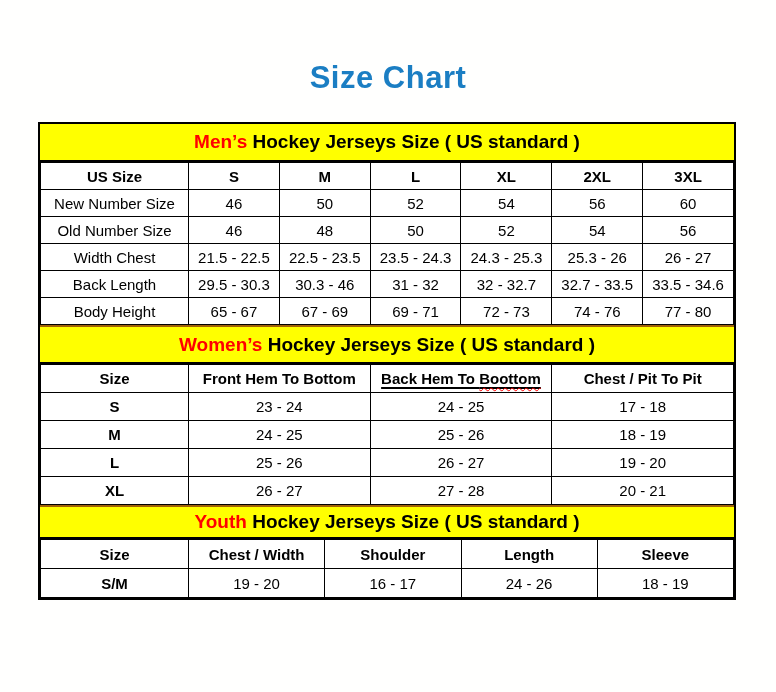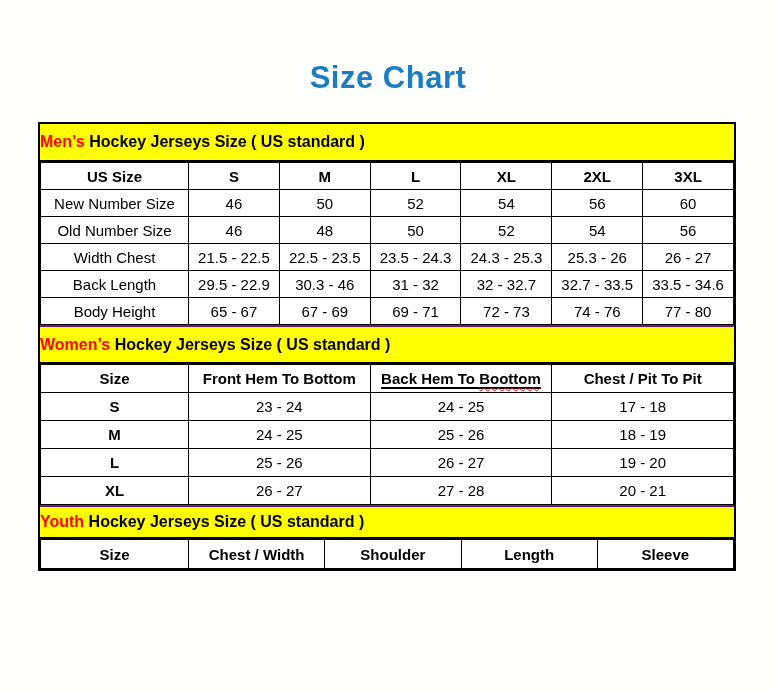--- a/index.html
+++ b/index.html
@@ -12,27 +12,27 @@
     position:absolute; top:60px; left:0; width:100%;
     margin:0; text-align:center;
     font-size:31px; font-weight:700; color:#1b7ec3;
     letter-spacing:0.5px;
   }
   .chart-wrap {
     position:absolute; left:38px; top:122px; width:694px;
     border:2px solid #000; background:#ffffff;
   }
   .banner {
-    background:#ffff00; 
-    font-weight:700; font-size:16px; color:#000;
+    background:#ffff00; text-align:center;
+    font-weight:700; font-size:19px; color:#000;
     height:36px; line-height:36px;
     border-bottom:2px solid #000;
     white-space:pre;
   }
-  section + section .banner { border-top:2px solid #701a75; }
+  section + section .banner { border-top:2px solid #a16207; }
   .banner .hl { color:#ff0000; }
   table {
     width:100%; border-collapse:collapse; table-layout:fixed;
     background:#fff;
   }
   th, td {
     border:1px solid #000; text-align:center;
     font-size:15px; color:#000; padding:0 2px;
     overflow:hidden; white-space:nowrap;
   }
@@ -94,21 +94,21 @@
               <th>Width Chest</th>
               <td>21.5 - 22.5</td>
               <td>22.5 - 23.5</td>
               <td>23.5 - 24.3</td>
               <td>24.3 - 25.3</td>
               <td>25.3 - 26</td>
               <td>26 - 27</td>
             </tr>
             <tr>
               <th>Back Length</th>
-              <td>29.5 - 22.9</td>
+              <td>29.5 - 30.3</td>
               <td>30.3 - 46</td>
               <td>31 - 32</td>
               <td>32 - 32.7</td>
               <td>32.7 - 33.5</td>
               <td>33.5 - 34.6</td>
             </tr>
             <tr>
               <th>Body Height</th>
               <td>65 - 67</td>
               <td>67 - 69</td>
@@ -167,18 +167,25 @@
           <thead>
             <tr>
               <th>Size</th>
               <th>Chest / Width</th>
               <th>Shoulder</th>
               <th>Length</th>
               <th>Sleeve</th>
             </tr>
           </thead>
           <tbody>
+            <tr>
+              <th>S/M</th>
+              <td>19 - 20</td>
+              <td>16 - 17</td>
+              <td>24 - 26</td>
+              <td>18 - 19</td>
+            </tr>
           </tbody>
         </table>
     </section>
 
   </div>
 </div>
 
 </body></html>

